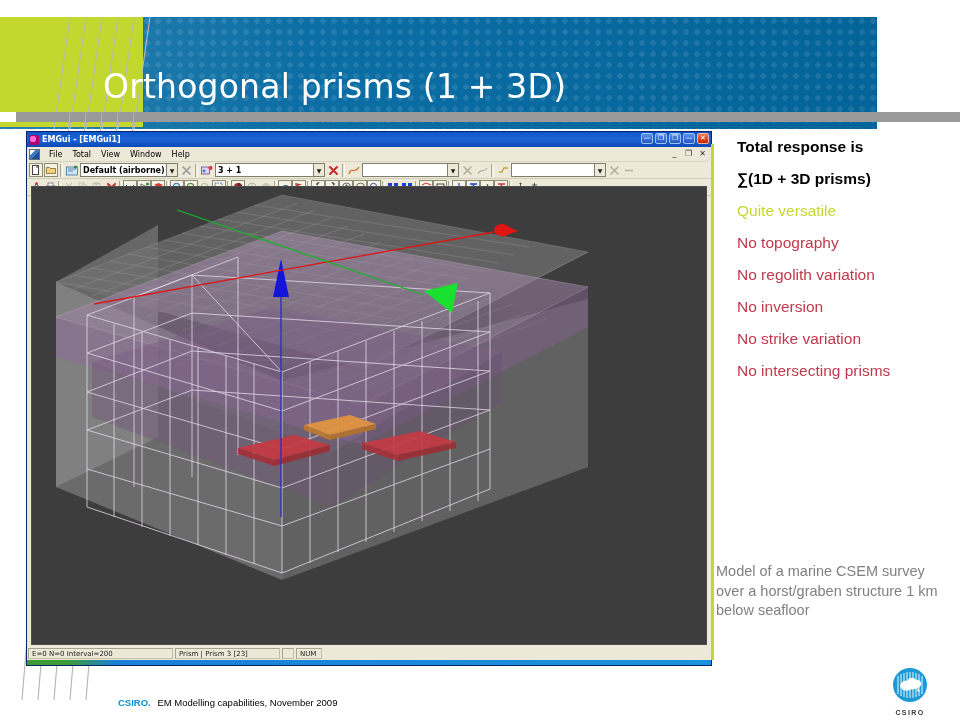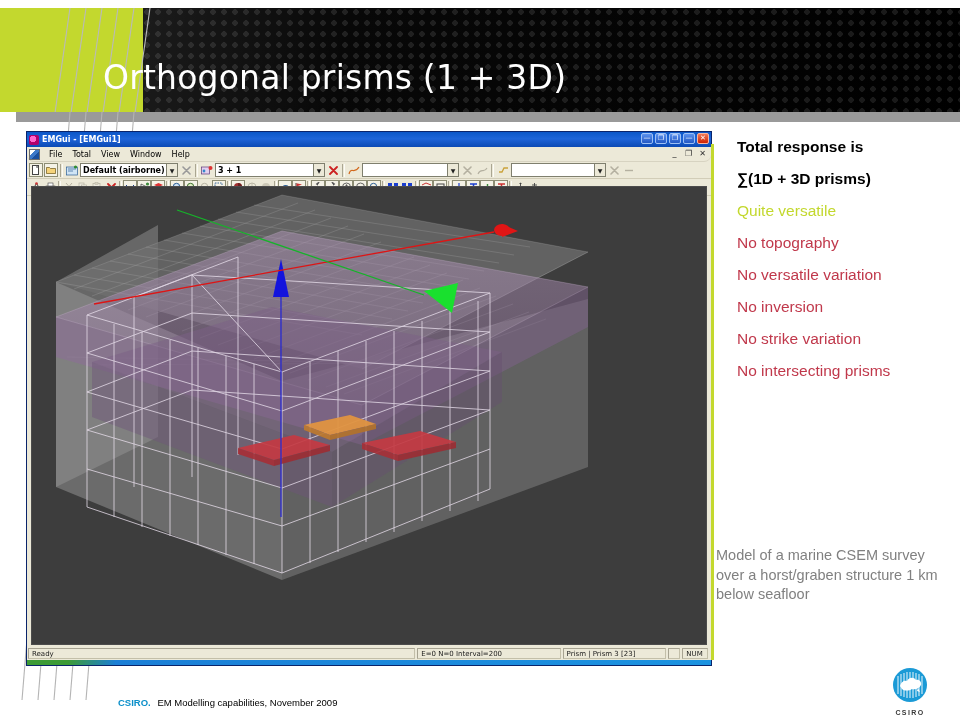--- a/index.html
+++ b/index.html
@@ -12,23 +12,23 @@
   }
   #slide {
     position: relative;
     width: 960px; height: 720px;
     background: #ffffff;
     overflow: hidden;
   }
 
   
   #header-band {
-    position: absolute; left: 0; top: 8px;
-    width: 960px; height: 112px;
-    background: #000000;
+    position: absolute; left: 0; top: 17px;
+    width: 877px; height: 112px;
+    background: #0369a1;
     overflow: hidden;
   }
   #header-dots {
     position: absolute; left: 0; top: 0; right: 0; bottom: 0;
     background-image: radial-gradient(circle at 4px 4px, rgba(255,255,255,0.10) 2.6px, rgba(0,0,0,0) 3px);
     background-size: 11px 11px;
   }
   #header-sheen {
     position: absolute; left: 0; top: 0; right: 0; bottom: 0;
     background: linear-gradient(100deg, rgba(255,255,255,0.16) 0%, rgba(255,255,255,0.03) 36%, rgba(0,0,0,0.05) 100%);
@@ -229,21 +229,21 @@
     width: 215px;
   }
   .bullet {
     font-size: 15.5px;
     line-height: 18px;
     margin-bottom: 14px;
     font-family: "Liberation Sans", sans-serif;
   }
   #caption {
     position: absolute;
-    left: 716px; top: 546px;
+    left: 716px; top: 562px;
     width: 230px;
     font-size: 14.5px;
     line-height: 19.5px;
     color: #808080;
     font-family: "Liberation Sans", sans-serif;
   }
 
   
   #footer-text {
     position: absolute;
@@ -785,37 +785,36 @@
         </g>
 
         <g>
           <line x1="145" y1="23" x2="392" y2="108" stroke="#16b32a" stroke-width="1.3"></line>
           <path d="M392,104 L426,96 L420,126 Z" fill="#19e02e"></path>
         </g>
       </svg>
     </div>
 
     <div class="statusbar">
-      <span class="sb-pane" style="width:392px;">Ready</span>
       <span class="sb-pane" style="width:145px;">E=0 N=0 Interval=200</span>
       <span class="sb-pane" style="width:105px;">Prism | Prism 3 [23]</span>
       <span class="sb-pane" style="width:12px;"></span>
       <span class="sb-pane" style="width:26px;">NUM</span>
     </div>
 
     <div id="app-bottom-bar"></div>
     <div id="app-right-edge"></div>
   </div>
 
   <div id="bullets">
     <div class="bullet" style="color:#000000;font-weight:bold;">Total response is</div>
     <div class="bullet" style="color:#000000;font-weight:bold;">∑(1D + 3D prisms)</div>
     <div class="bullet" style="color:#c3d82e;">Quite versatile</div>
     <div class="bullet" style="color:#c0384b;">No topography</div>
-    <div class="bullet" style="color:#c0384b;width:150px;">No versatile variation</div>
+    <div class="bullet" style="color:#c0384b;width:150px;">No regolith variation</div>
     <div class="bullet" style="color:#c0384b;">No inversion</div>
     <div class="bullet" style="color:#c0384b;">No strike variation</div>
     <div class="bullet" style="color:#c0384b;width:165px;">No intersecting prisms</div>
   </div>
 
   <div id="caption">Model of a marine CSEM survey over a horst/graben structure 1 km below seafloor</div>
 
   <div id="footer-text">
     <span class="brand">CSIRO.</span>
     <span style="margin-left:4px;">EM Modelling capabilities, November 2009</span>

